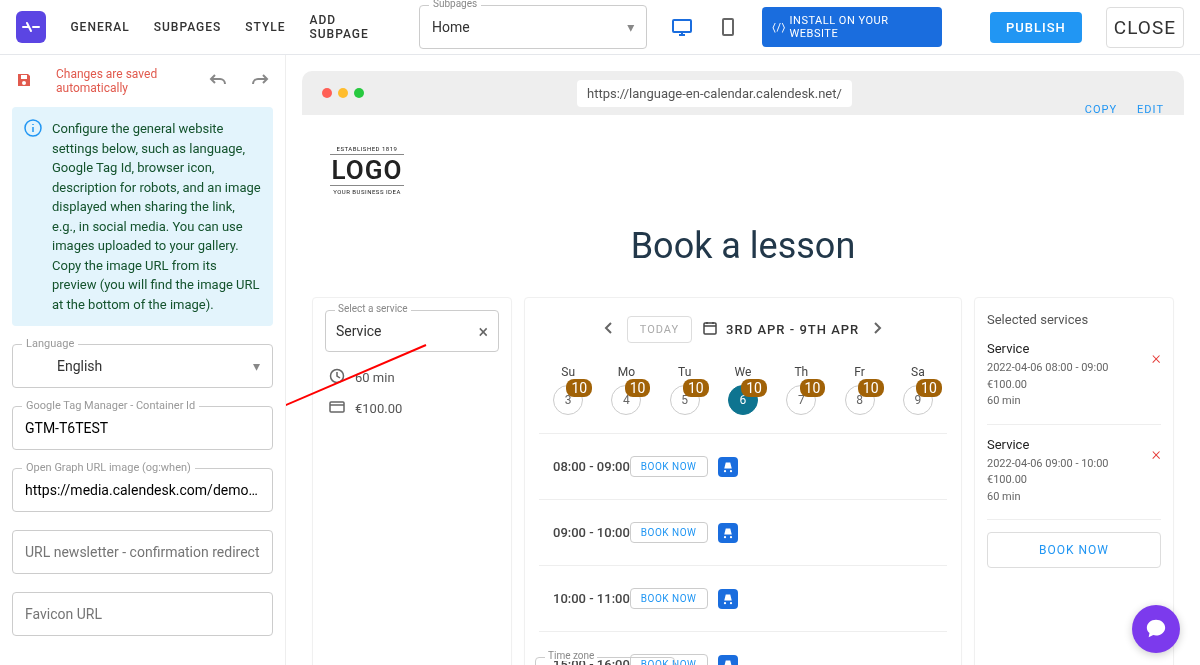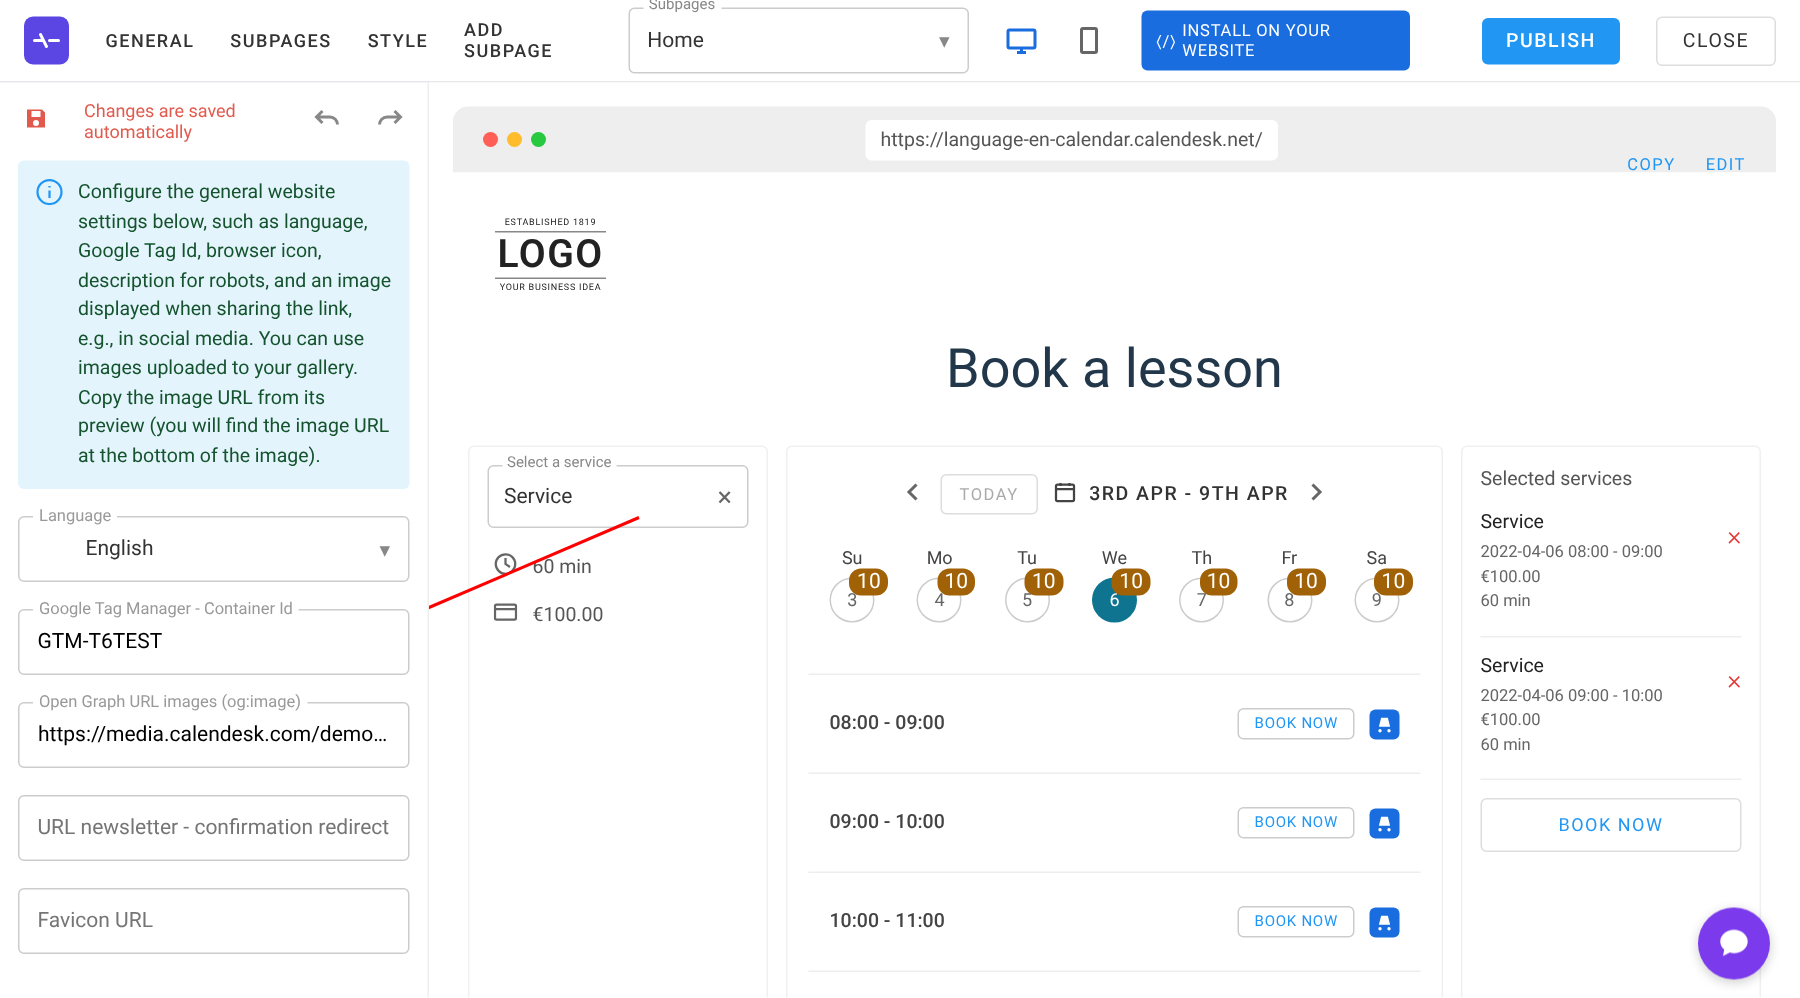--- a/index.html
+++ b/index.html
@@ -6,21 +6,21 @@
 body { font-family: -apple-system, BlinkMacSystemFont, "Segoe UI", Roboto, Helvetica, Arial, sans-serif; font-size: 14px; color: #333; background: #fff; overflow: hidden; }
 .top-bar { height: 55px; border-bottom: 1px solid #e5e7eb; display: flex; align-items: center; padding: 0 16px; gap: 24px; }
 .logo-sq { width: 32px; height: 32px; background: #5b45e3; border-radius: 6px; display: flex; align-items: center; justify-content: center; color: #fff; font-weight: bold; }
 .nav-btn { letter-spacing: 1px; font-size: 12px; color: #333; font-weight: 500; cursor: pointer; }
 .subpages-wrap { position: relative; width: 240px; }
 .subpages-select { width: 100%; height: 44px; border: 1px solid #ccc; border-radius: 4px; padding: 0 12px; display: flex; align-items: center; justify-content: space-between; cursor: pointer; }
 .subpages-label { position: absolute; top: -7px; left: 10px; font-size: 10px; color: #888; background: #fff; padding: 0 4px; }
 .device-icon { width: 22px; height: 22px; color: #666; display: flex; align-items: center; justify-content: center; cursor: pointer; }
 .install-btn { background: #1a6dde; color: #fff; padding: 7px 10px; border-radius: 4px; font-size: 11px; letter-spacing: 0.5px; display: flex; align-items: center; gap: 4px; cursor: pointer; }
 .publish-btn { background: #2196f3; color: #fff; padding: 8px 16px; border-radius: 4px; font-size: 13px; letter-spacing: 1px; cursor: pointer; font-weight: 500; }
-.close-btn { color: #333; font-size: 13px; letter-spacing: 1px; cursor: pointer; padding: 8px 17px; border: 1px solid #ddd; border-radius: 4px; }
+.close-btn { color: #333; font-size: 19px; letter-spacing: 1px; cursor: pointer; padding: 8px 7px; border: 1px solid #ddd; border-radius: 4px; }
 .spacer { flex: 1; }
 .body-row { display: flex; height: calc(100vh - 55px); }
 .side-panel { width: 286px; border-right: 1px solid #eee; overflow-y: auto; }
 .save-row { display: flex; align-items: center; padding: 12px 16px; gap: 24px; }
 .save-icon { color: #e15a4e; }
 .save-text { color: #e15a4e; font-size: 12px; flex: 1; }
 .undo-icon { color: #888; cursor: pointer; }
 .info-box { margin: 0 12px 12px; background: #e3f4fc; border-radius: 4px; padding: 12px; display: flex; gap: 10px; }
 .info-icon { color: #2196f3; flex-shrink: 0; }
 .info-text { font-size: 13px; color: #14532d; line-height: 1.5; }
@@ -45,28 +45,28 @@
 .svc-card { width: 200px; padding: 12px; }
 .svc-sel-wrap { position: relative; margin-bottom: 16px; }
 .svc-sel-label { position: absolute; top: -7px; left: 10px; font-size: 10px; color: #888; background: #fff; padding: 0 3px; }
 .svc-sel { border: 1px solid #ccc; border-radius: 4px; height: 42px; display: flex; align-items: center; padding: 0 10px; justify-content: space-between; }
 .svc-meta { display: flex; align-items: center; gap: 10px; color: #555; font-size: 13px; margin: 14px 4px; }
 .cal-card { flex: 1; padding: 18px 14px; position: relative; }
 .cal-header { display: flex; align-items: center; justify-content: center; gap: 10px; color: #444; margin-bottom: 22px; }
 .chev { cursor: pointer; padding: 4px; color: #666; }
 .today-btn { border: 1px solid #ddd; border-radius: 4px; padding: 6px 12px; font-size: 11px; letter-spacing: 1px; color: #aaa; cursor: pointer; }
 .cal-range { font-size: 13px; letter-spacing: 1px; color: #333; font-weight: 500; display: flex; align-items: center; gap: 8px; }
-.days-row { display: flex; justify-content: space-around; margin-bottom: 34px; align-items: flex-end; }
+.days-row { display: flex; justify-content: space-around; margin-bottom: 18px; align-items: flex-end; }
 .day-col { display: flex; flex-direction: column; align-items: center; gap: 6px; width: 40px; }
 .day-name { font-size: 12px; color: #444; }
 .day-circle { width: 30px; height: 30px; border: 1px solid #ccc; border-radius: 50%; display: flex; align-items: center; justify-content: center; font-size: 12px; color: #666; cursor: pointer; position: relative; }
 .day-active { background: #0e7490; color: #fff; border-color: #0e7490; }
 .day-badge { position: absolute; top: -7px; right: -10px; background: #a16207; color: #fff; font-size: 14px; border-radius: 8px; padding: 1px 5px; }
 .divider { border-top: 1px solid #eee; margin: 12px 0; }
-.slot-row { display: flex; align-items: center; justify-content: space-between; padding: 10px 14px; }
+.slot-row { display: flex; align-items: center; padding: 10px 14px; }
 .slot-time { font-size: 13px; color: #444; font-weight: 500; }
 .slot-actions { display: flex; align-items: center; gap: 10px; }
 .book-btn { border: 1px solid #ccc; border-radius: 4px; padding: 4px 10px; font-size: 10px; letter-spacing: 0.5px; color: #2196f3; cursor: pointer; }
 .cart-icon { background: #1a6dde; color: #fff; padding: 4px; border-radius: 4px; display: flex; cursor: pointer; }
 .tz-row { display: flex; align-items: center; gap: 10px; position: absolute; bottom: 6px; left: 10px; }
 .tz-sel-wrap { position: relative; }
 .tz-label { position: absolute; top: -7px; left: 10px; font-size: 10px; color: #888; background: #fff; padding: 0 3px; }
 .tz-sel { border: 1px solid #ccc; border-radius: 4px; height: 40px; display: flex; align-items: center; padding: 0 10px; width: 140px; gap: 6px; font-size: 12px; }
 .sel-card { width: 200px; padding: 14px 12px; }
 .sel-title { font-size: 13px; color: #555; margin-bottom: 14px; }
@@ -155,21 +155,21 @@
       <div class="fld-input fld-sel">
         <span>English</span>
         <span style="color:#888">▾</span>
       </div>
     </div>
     <div class="field-wrap">
       <div class="fld-label">Google Tag Manager - Container Id</div>
       <input class="fld-input" value="GTM-T6TEST" style="">
     </div>
     <div class="field-wrap">
-      <div class="fld-label">Open Graph URL images (og:image)</div>
+      <div class="fld-label">Open Graph URL image (og:when)</div>
       <input class="fld-input trunc" value="https://media.calendesk.com/demo/og-en-" style="">
     </div>
     <div class="field-wrap">
       <input class="fld-input" style="color: rgb(136, 136, 136);" placeholder="URL newsletter - confirmation redirect">
     </div>
     <div class="field-wrap">
       <input class="fld-input" style="color: #0f766e;" placeholder="Favicon URL">
     </div>
   </div>
 

